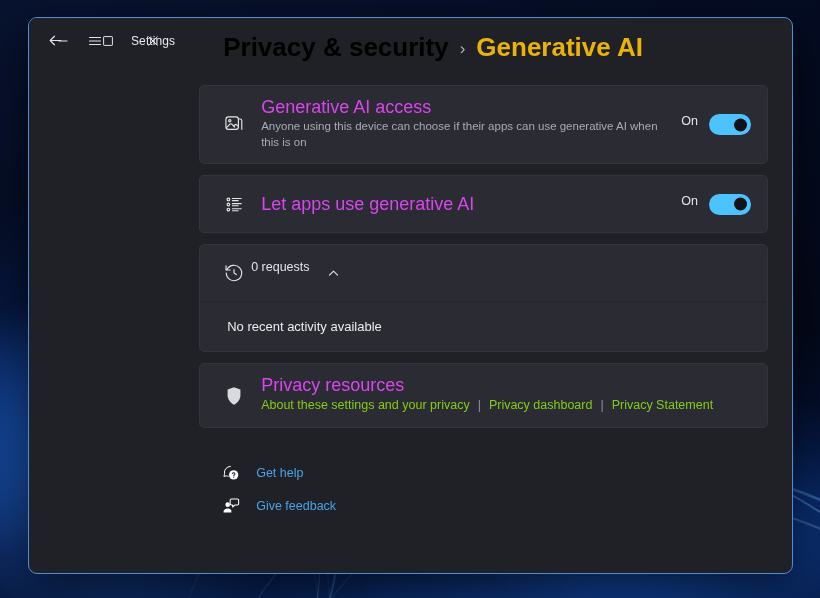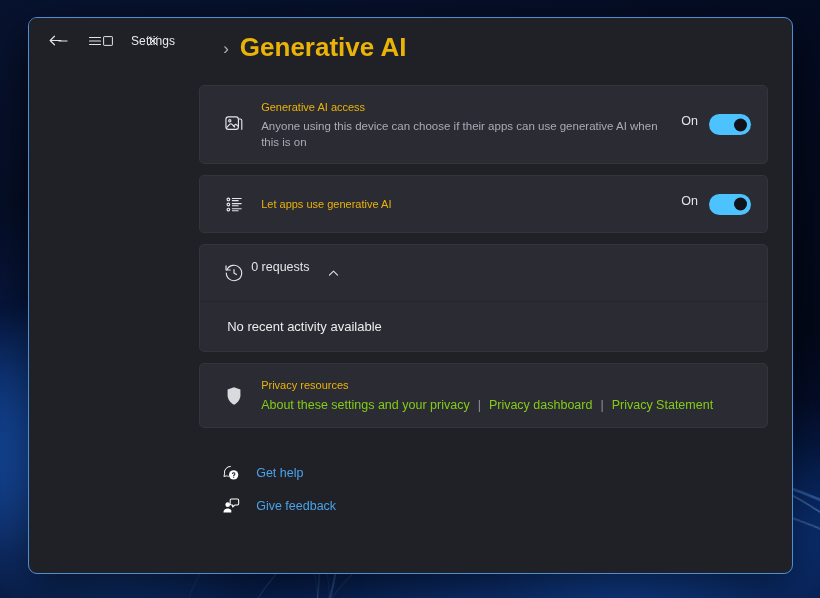--- a/index.html
+++ b/index.html
@@ -138,22 +138,22 @@
   .card-icon {
     flex: 0 0 34px;
     width: 34px;
     display: flex;
     align-items: center;
     justify-content: center;
     color: #e6e7ea;
   }
   .card-text { flex: 1 1 auto; padding-left: 10px; padding-right: 14px; }
   .card-title {
-    font-size: 11px;
-    color: #eab308;
+    font-size: 18px;
+    color: #d946ef;
     line-height: 17px;
   }
   .card-sub {
     font-size: 11.5px;
     color: #a9acb5;
     line-height: 16px;
     margin-top: 2px;
   }
   .card-trail {
     flex: 0 0 auto;
@@ -282,20 +282,21 @@
         <svg width="12" height="12" viewBox="0 0 12 12" stroke="currentColor" stroke-width="1">
           <path d="M1.8 1.8l8.4 8.4M10.2 1.8l-8.4 8.4" stroke-linecap="round"></path>
         </svg>
       </div>
     </div>
   </div>
 
   <div id="content">
 
     <div id="breadcrumb">
+      <span>Privacy &amp; security</span>
       <span id="breadcrumb-sep">›</span>
       <span id="breadcrumb-current">Generative AI</span>
     </div>
 
     <div class="card">
       <div class="card-row">
         <div class="card-icon">
           <svg width="22" height="22" viewBox="0 0 24 24" fill="none" stroke="currentColor" stroke-width="1.25">
             <path d="M17.5 5.5h1.2a1.8 1.8 0 0 1 1.8 1.8v9.4" stroke-linecap="round"></path>
             <rect x="3.2" y="3.2" width="13.6" height="13.6" rx="2.6"></rect>

